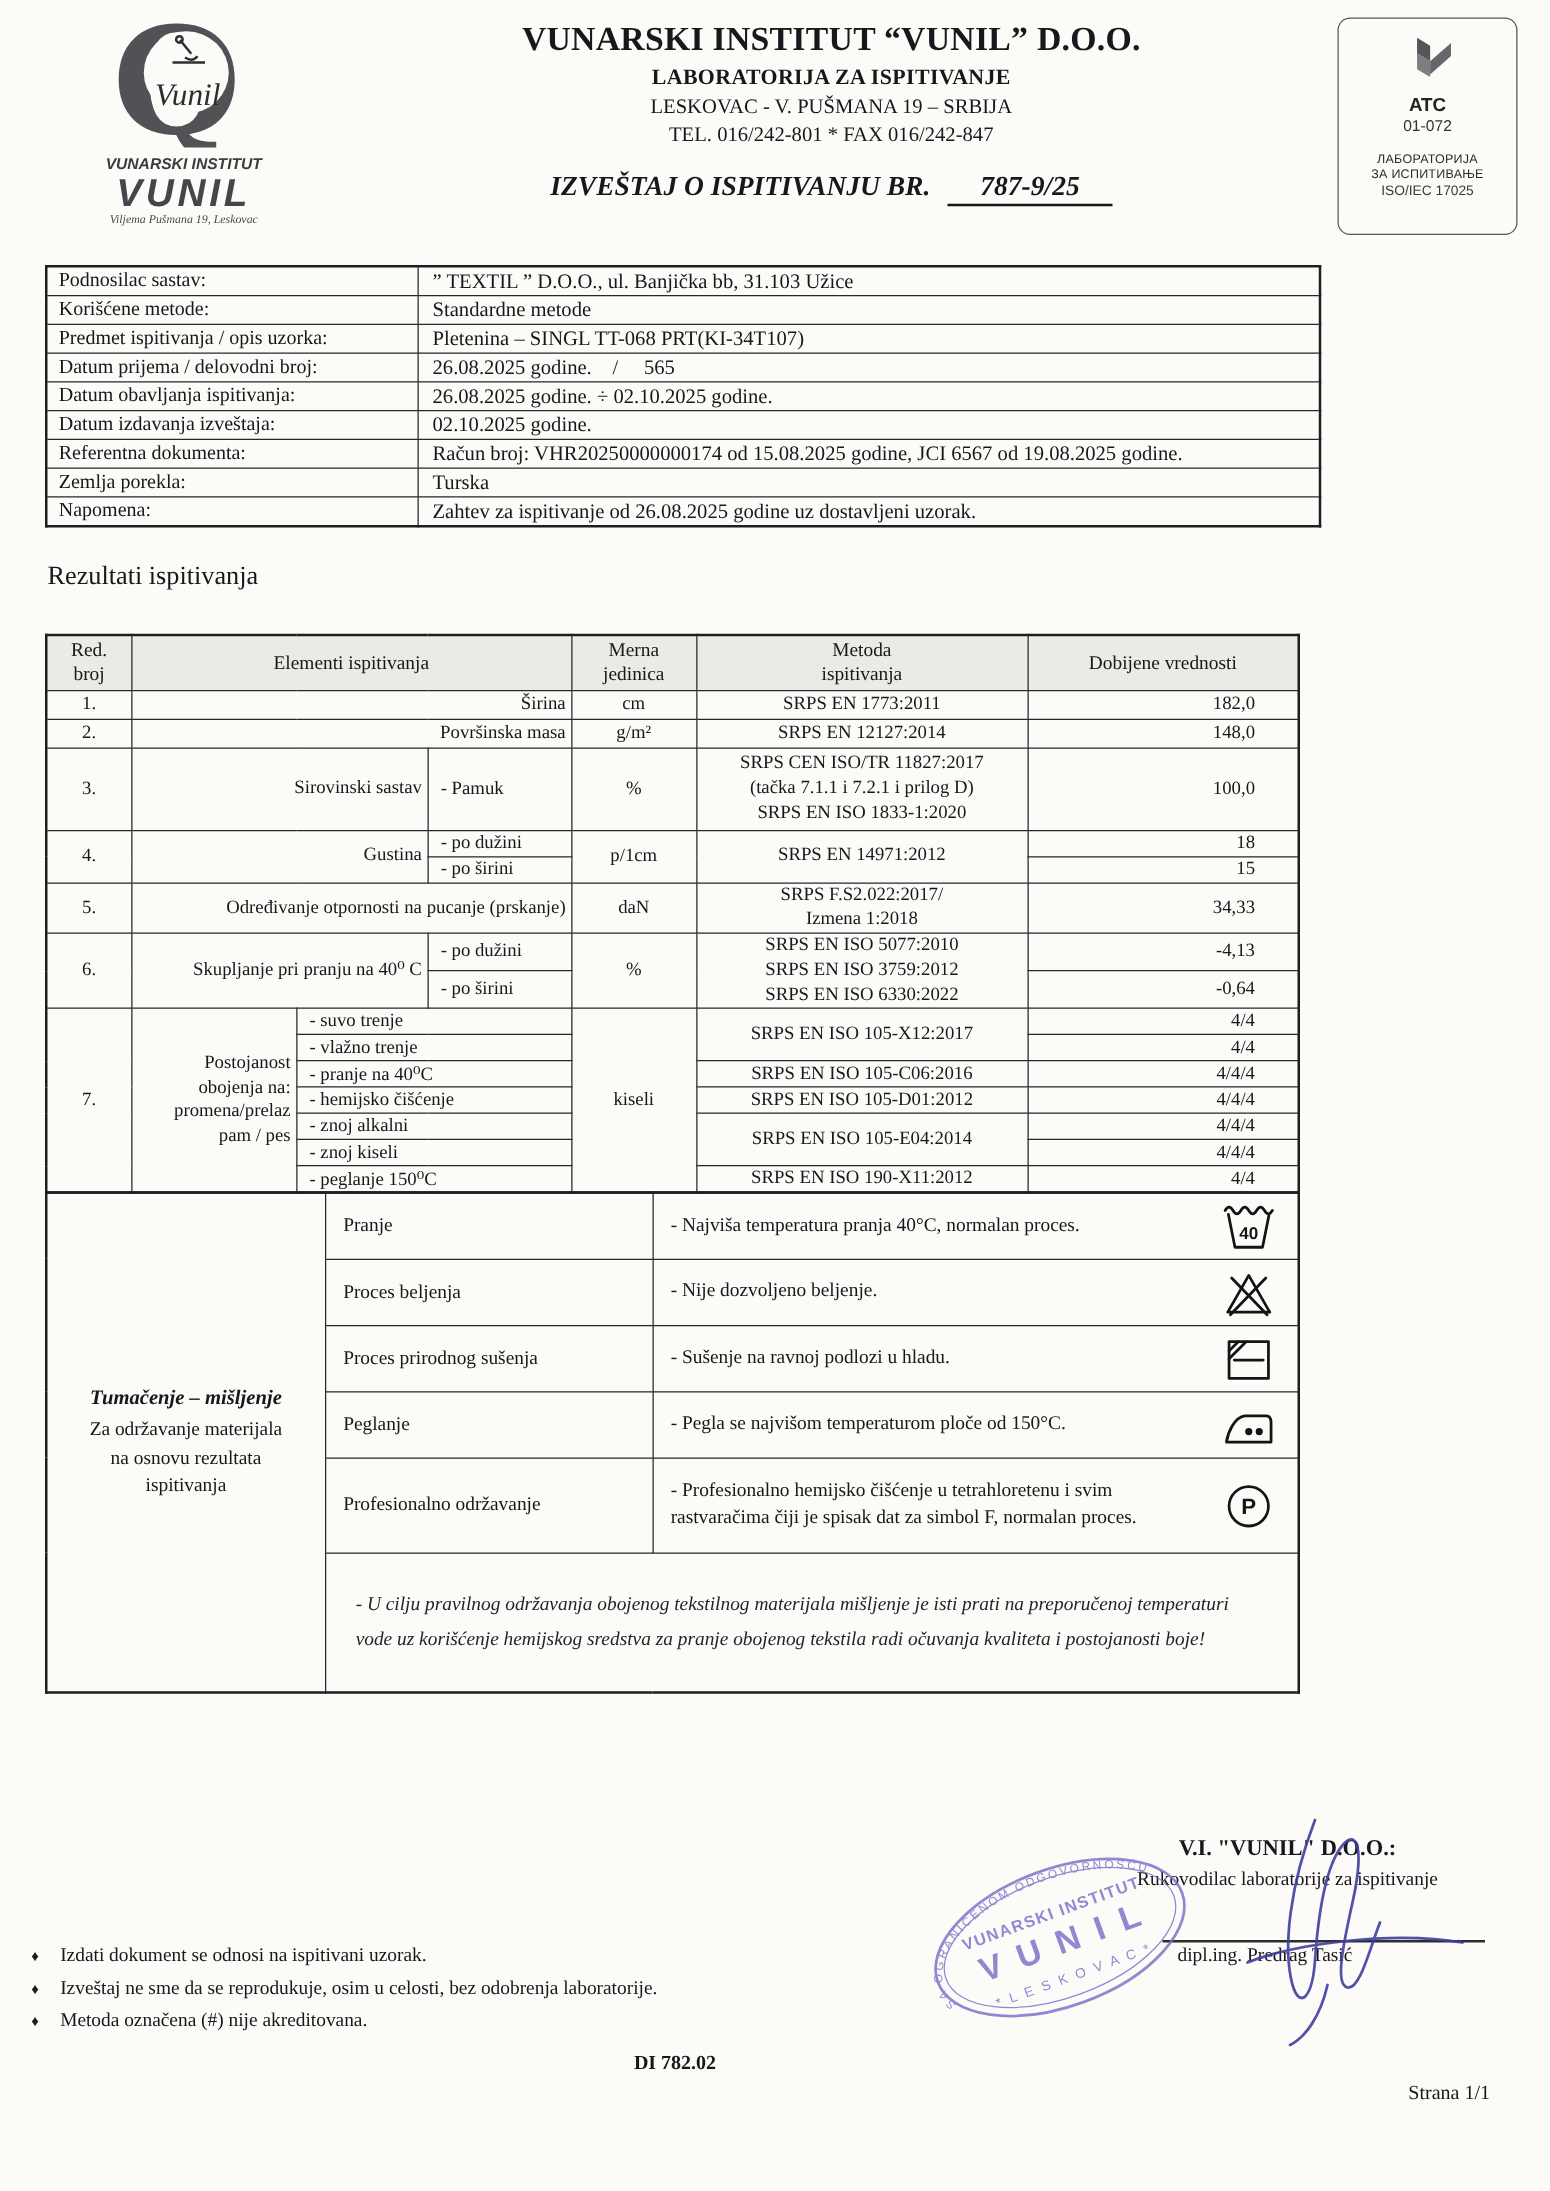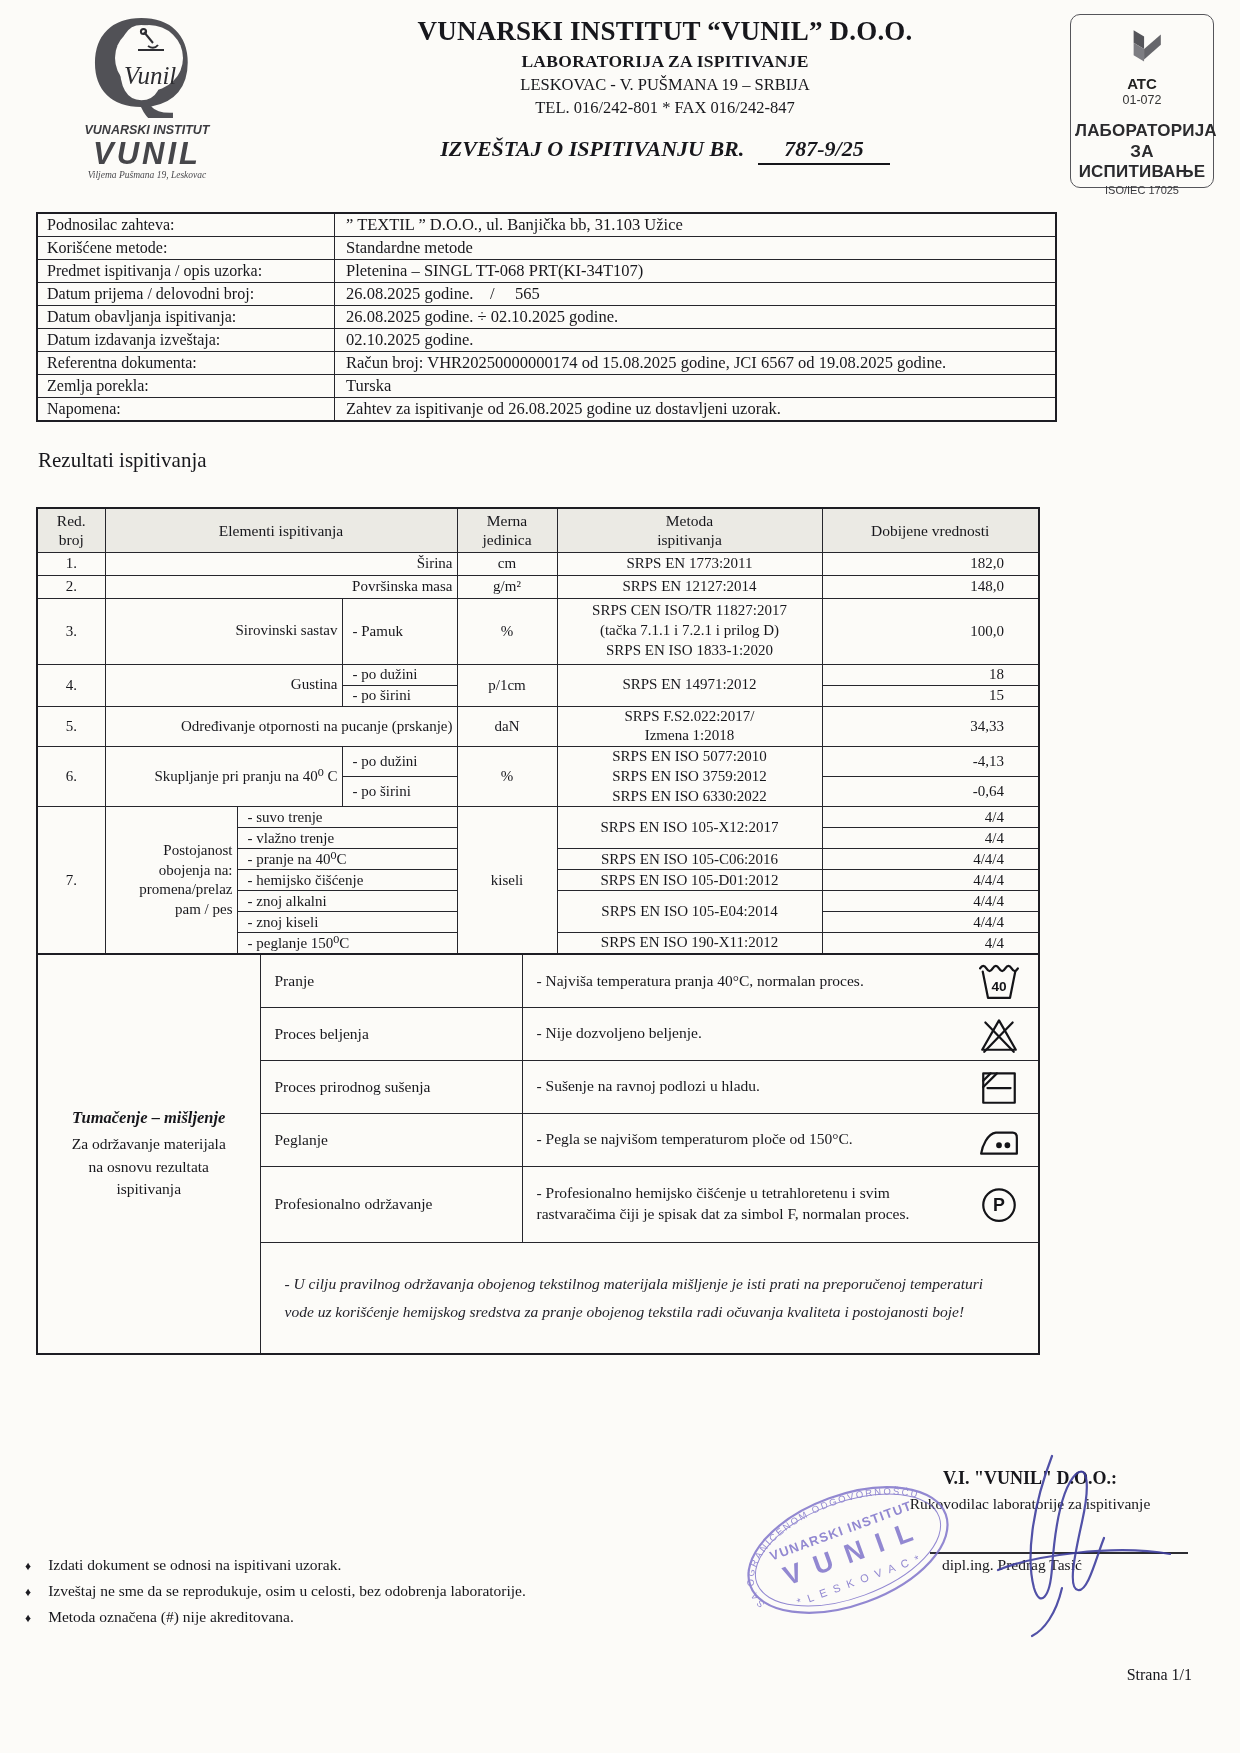--- a/index.html
+++ b/index.html
@@ -19,21 +19,21 @@
   .inst{font-size:27px;font-weight:bold;letter-spacing:.2px;}
   .lab{font-size:17.5px;font-weight:bold;margin-top:4px;letter-spacing:.3px;}
   .addr{font-size:16.5px;margin-top:3px;}
   .tel{font-size:16.5px;margin-top:3px;}
   .title-row{margin-top:18px;font-size:22px;font-weight:bold;font-style:italic;}
   .report-no{border-bottom:2.2px solid #15151a;padding:0 26px 2px 26px;margin-left:14px;margin-top:13px;}
   .badge{width:134px;border:1.6px solid #55555a;border-radius:10px;text-align:center;
          padding:12px 4px 10px 4px;height:150px;margin-top:4px;font-family:"Liberation Sans",sans-serif;}
   .badge-code{font-weight:bold;font-size:15px;color:#222;margin-top:2px;text-align:center;}
   .badge-num{font-size:12.5px;color:#333;margin-top:1px;}
-  .badge-cy{font-size:17px;color:#2b2b2e;margin-top:1px;letter-spacing:.2px;font-weight:bold;}
+  .badge-cy{font-size:10px;color:#2b2b2e;margin-top:1px;letter-spacing:.2px;}
   .badge-cy.first{margin-top:14px;}
   .badge-iso{font-size:11px;color:#3a3a3e;margin-top:2px;}
   
   .info-table{border-collapse:collapse;border:2.6px solid #1d1d23;margin:24px 0 0 36px;}
   .info-table td{border:1.5px solid #26262c;}
   .info-table .lbl{width:283px;padding:1px 4px 1px 9px;font-size:16px;height:20px;}
   .info-table .val{width:705px;padding:1px 4px 1px 11px;font-size:16.5px;white-space:pre;}
   
   .results-heading{font-size:21px;font-weight:normal;margin:26px 0 0 38px;}
   .results-table{border-collapse:collapse;border:2.6px solid #1d1d23;margin:34px 0 0 36px;font-size:15px;table-layout:fixed;}
@@ -118,21 +118,21 @@
       <div class="badge-num">01-072</div>
       <div class="badge-cy first">ЛАБОРАТОРИЈА</div>
       <div class="badge-cy">ЗА ИСПИТИВАЊЕ</div>
       <div class="badge-iso">ISO/IEC 17025</div>
     </div>
   </div>
 
   <table class="info-table">
     <tbody>
       <tr>
-          <td class="lbl">Podnosilac zahteva:</td>
+          <td class="lbl">Podnosilac sastav:</td>
           <td class="val">” TEXTIL ” D.O.O., ul. Banjička bb, 31.103 Užice</td>
         </tr>
       <tr>
           <td class="lbl">Korišćene metode:</td>
           <td class="val">Standardne metode</td>
         </tr>
       <tr>
           <td class="lbl">Predmet ispitivanja / opis uzorka:</td>
           <td class="val">Pletenina – SINGL TT-068 PRT(KI-34T107)</td>
         </tr>
@@ -418,15 +418,16 @@
     <div class="f-note-row">
       <span class="f-bullet">♦</span>
       <span class="f-note-text">Izveštaj ne sme da se reprodukuje, osim u celosti, bez odobrenja laboratorije.</span>
     </div>
     <div class="f-note-row">
       <span class="f-bullet">♦</span>
       <span class="f-note-text">Metoda označena (#) nije akreditovana.</span>
     </div>
   </div>
 
+  <div class="f-doccode">DI 782.02</div>
   <div class="f-page">Strana 1/1</div>
 
 </div>
 
 </body></html>

